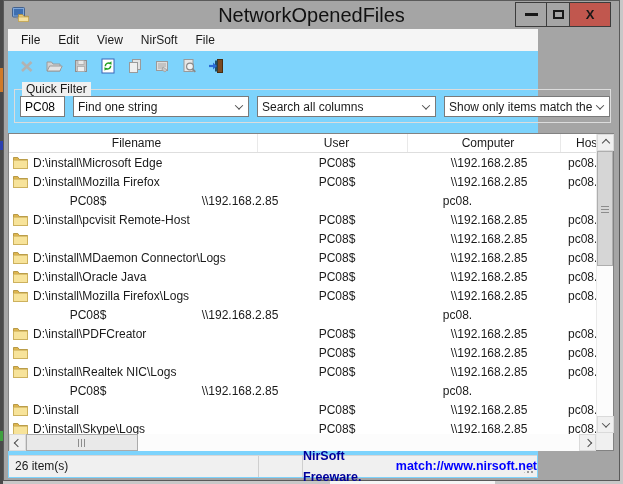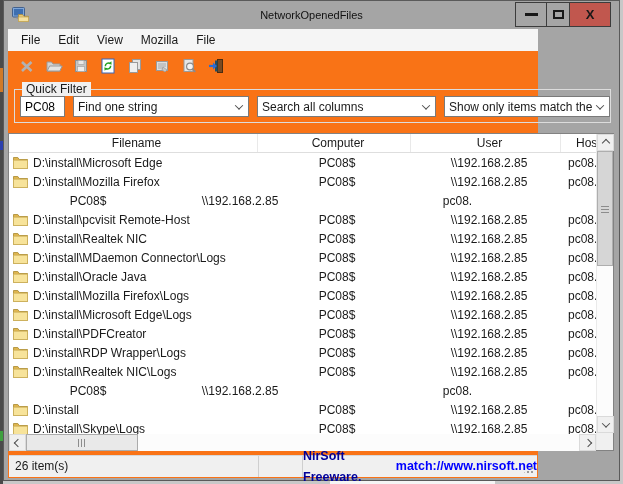--- a/index.html
+++ b/index.html
@@ -15,32 +15,32 @@
   .edge-strip .blip-blue   { position:absolute; left:0; top:141px; width:3px; height:9px; background:#2b3fae; }
   .edge-strip .blip-green  { position:absolute; left:0; top:431px; width:3px; height:10px; background:#3fa03f; }
   .bottom-strip { position:absolute; left:330px; top:481px; width:165px; height:3px; background:#f5f5f5; }
 
   
   .window { position:absolute; left:3px; top:0; width:617px; height:481px;
             background:#a5a5a5; border:1px solid #5a5a5a; }
   .titlebar { position:absolute; left:0; top:0; right:0; height:28px; background:#a5a5a5; }
   .app-icon { position:absolute; left:8px; top:6px; width:18px; height:16px; }
   .title { position:absolute; left:0; right:0; top:0; height:40px; line-height:28px;
-           text-align:center; font-size:11px; color:#111; }
+           text-align:center; font-size:20px; color:#111; }
   .caption-group { position:absolute; right:8px; top:1px; display:flex; }
   .cap-btn { height:25px; border:1px solid #3c3c3c; margin-left:-1px;
              display:flex; align-items:center; justify-content:center; background:#a5a5a5; }
   .cap-btn.min { width:32px; }
   .cap-btn.max { width:24px; }
   .cap-btn.close { width:42px; background:#c1574e; font-weight:bold; font-size:13px; color:#181818; }
   .glyph-min { width:13px; height:3px; background:#181818; }
   .glyph-max { width:11px; height:9px; border:2px solid #181818; }
 
   
-  .client { position:absolute; left:4px; top:28px; width:530px; height:449px; background:#f97316; }
+  .client { position:absolute; left:4px; top:28px; width:530px; height:449px; background:#7dd3fc; }
 
   .menubar { position:absolute; left:0; top:0; right:0; height:22px; background:#f5f5f5;
              display:flex; align-items:center; padding-left:4px; }
   .menu-item { padding:0 9px; line-height:22px; }
 
   .toolbar { position:absolute; left:0; top:22px; right:0; height:30px;
              display:flex; align-items:center; padding-left:9px; gap:7px; }
   .tool { width:20px; height:20px; display:flex; align-items:center; justify-content:center; }
 
   
@@ -150,21 +150,21 @@
       </div>
     </div>
   </div>
 
   <div class="client">
 
     <div class="menubar">
       <span class="menu-item">File</span>
       <span class="menu-item">Edit</span>
       <span class="menu-item">View</span>
-      <span class="menu-item">Mozilla</span>
+      <span class="menu-item">NirSoft</span>
       <span class="menu-item">File</span>
     </div>
 
     <div class="toolbar">
       <span class="tool">
         <svg width="16" height="16" viewBox="0 0 16 16">
             <path d="M3 4 L12.5 13 M12.5 4 L3 13" stroke="#b2b2b2" stroke-width="2.6" fill="none"></path>
           </svg>
       </span>
       <span class="tool">
@@ -235,22 +235,22 @@
           <span class="combo-txt">Show only items match the f</span>
           <span class="chev down"></span>
         </div>
       </div>
     </div>
 
     <div class="listview">
       <div class="lv-main">
         <div class="lv-header">
           <div class="hcell c0">Filename</div>
+          <div class="hcell c1">User</div>
           <div class="hcell c2">Computer</div>
-          <div class="hcell c1">User</div>
           <div class="hcell c3">Host</div>
         </div>
         <div class="lv-rows">
   <div class="lv-row">
     <div class="cell c-filename">
       <span class="folder-ic">
         <svg width="15" height="13" viewBox="0 0 15 13">
           <path d="M0.5 1.5 h4.3 l1.5 2 h8.2 v9 h-14 z" fill="#dfb54f" stroke="#a8892f" stroke-width="0.8"></path>
           <path d="M0.5 4.2 h14 v8.3 h-14 z" fill="#f7e39a" stroke="#c9ac55" stroke-width="0.7"></path>
         </svg>
@@ -299,21 +299,20 @@
   </div>
 
   <div class="lv-row">
     <div class="cell c-filename">
       <span class="folder-ic">
         <svg width="15" height="13" viewBox="0 0 15 13">
           <path d="M0.5 1.5 h4.3 l1.5 2 h8.2 v9 h-14 z" fill="#dfb54f" stroke="#a8892f" stroke-width="0.8"></path>
           <path d="M0.5 4.2 h14 v8.3 h-14 z" fill="#f7e39a" stroke="#c9ac55" stroke-width="0.7"></path>
         </svg>
       </span>
-      <span class="txt">D:\install\Realtek NIC</span>
     </div>
     <div class="cell c-user">PC08$</div>
     <div class="cell c-computer">\\192.168.2.85</div>
     <div class="cell c-host">pc08.</div>
   </div>
 
   <div class="lv-row">
     <div class="cell c-filename">
       <span class="folder-ic">
         <svg width="15" height="13" viewBox="0 0 15 13">
@@ -352,29 +351,20 @@
         </svg>
       </span>
       <span class="txt">D:\install\Mozilla Firefox\Logs</span>
     </div>
     <div class="cell c-user">PC08$</div>
     <div class="cell c-computer">\\192.168.2.85</div>
     <div class="cell c-host">pc08.</div>
   </div>
 
   <div class="lv-row">
-    <div class="cell c-filename">
-      <span class="folder-ic">
-        <svg width="15" height="13" viewBox="0 0 15 13">
-          <path d="M0.5 1.5 h4.3 l1.5 2 h8.2 v9 h-14 z" fill="#dfb54f" stroke="#a8892f" stroke-width="0.8"></path>
-          <path d="M0.5 4.2 h14 v8.3 h-14 z" fill="#f7e39a" stroke="#c9ac55" stroke-width="0.7"></path>
-        </svg>
-      </span>
-      <span class="txt">D:\install\Microsoft Edge\Logs</span>
-    </div>
     <div class="cell c-user">PC08$</div>
     <div class="cell c-computer">\\192.168.2.85</div>
     <div class="cell c-host">pc08.</div>
   </div>
 
   <div class="lv-row">
     <div class="cell c-filename">
       <span class="folder-ic">
         <svg width="15" height="13" viewBox="0 0 15 13">
           <path d="M0.5 1.5 h4.3 l1.5 2 h8.2 v9 h-14 z" fill="#dfb54f" stroke="#a8892f" stroke-width="0.8"></path>
@@ -389,21 +379,20 @@
   </div>
 
   <div class="lv-row">
     <div class="cell c-filename">
       <span class="folder-ic">
         <svg width="15" height="13" viewBox="0 0 15 13">
           <path d="M0.5 1.5 h4.3 l1.5 2 h8.2 v9 h-14 z" fill="#dfb54f" stroke="#a8892f" stroke-width="0.8"></path>
           <path d="M0.5 4.2 h14 v8.3 h-14 z" fill="#f7e39a" stroke="#c9ac55" stroke-width="0.7"></path>
         </svg>
       </span>
-      <span class="txt">D:\install\RDP Wrapper\Logs</span>
     </div>
     <div class="cell c-user">PC08$</div>
     <div class="cell c-computer">\\192.168.2.85</div>
     <div class="cell c-host">pc08.</div>
   </div>
 
   <div class="lv-row">
     <div class="cell c-filename">
       <span class="folder-ic">
         <svg width="15" height="13" viewBox="0 0 15 13">

